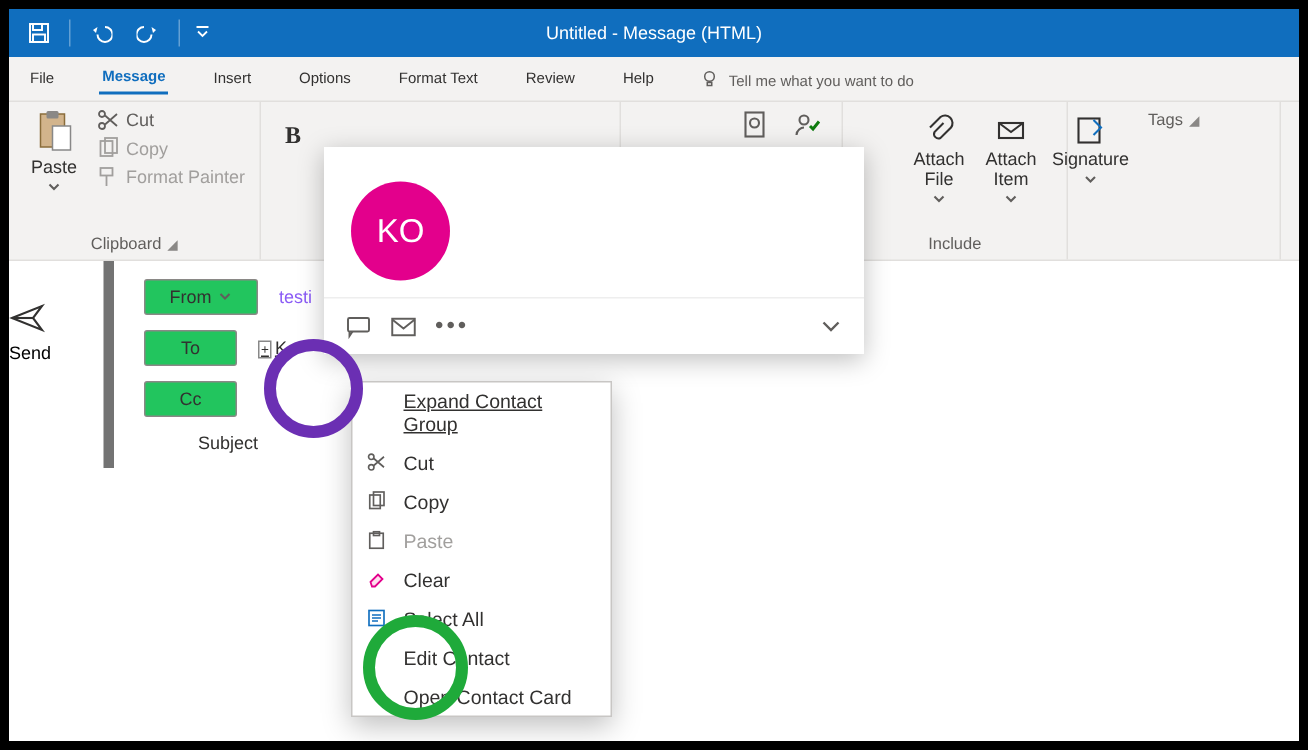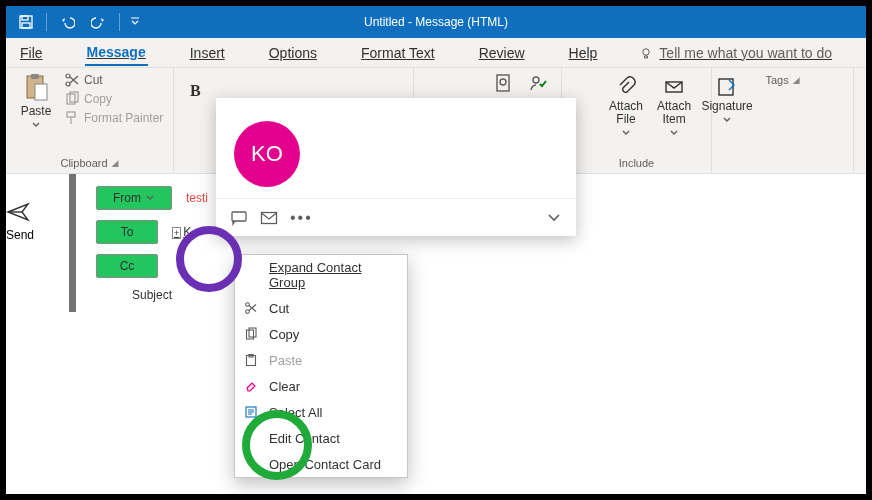--- a/index.html
+++ b/index.html
@@ -3,21 +3,21 @@
 <meta charset="utf-8">
 <style>
   * { box-sizing: border-box; margin: 0; padding: 0; font-family: "Segoe UI", sans-serif; }
   body { background: #fff; }
   .frame { width: 872px; height: 500px; border: 6px solid #000; position: relative; overflow: hidden; background: #fff; }
   .titlebar { height: 32px; background: #106ebe; display: flex; align-items: center; color: #fff; font-size: 12px; }
   .qat { display: flex; align-items: center; gap: 4px; padding-left: 6px; }
   .qat .ic { width: 28px; height: 28px; display: flex; align-items: center; justify-content: center; color: #fff; }
   .qat .sep { width: 1px; height: 18px; background: rgba(255,255,255,0.35); margin: 0 2px; }
   .title-text { position: absolute; left: 50%; transform: translateX(-50%); text-align: center; width: 300px; }
-  .menubar { height: 30px; background: #f3f2f1; display: flex; align-items: center; padding: 0 12px; gap: 40px; font-size: 14px; color: #323130; border-bottom: 1px solid #e1dfdd; text-decoration: underline; }
+  .menubar { height: 30px; background: #f3f2f1; display: flex; align-items: center; padding: 0 12px; gap: 28px; font-size: 10px; color: #323130; border-bottom: 1px solid #e1dfdd; }
   .menubar .itm { padding: 4px 2px; cursor: default; }
   .menubar .active { color: #106ebe; border-bottom: 2px solid #106ebe; font-weight: 600; }
   .menubar .tell { display: flex; align-items: flex-end; gap: 6px; color: #605e5c; }
   .bulb { width: 14px; height: 14px; }
   .ribbon { height: 106px; background: #f3f2f1; display: flex; border-bottom: 1px solid #e1dfdd; position: relative; }
   .group { border-right: 1px solid #e1dfdd; display: flex; flex-direction: column; padding: 4px 8px 2px 8px; }
   .group-body { flex: 1; display: flex; align-items: flex-start; gap: 6px; }
   .group-label { font-size: 11px; color: #605e5c; text-align: center; padding: 2px 0 2px 0; display:flex; align-items:center; justify-content:center; gap:4px;}
   .big-btn { display: flex; flex-direction: column; align-items: center; width: 44px; font-size: 12px; color: #323130; gap: 2px; }
   .mini-row { display: flex; flex-direction: column; gap: 3px; font-size: 12px; color: #605e5c; }
@@ -234,21 +234,21 @@
       <span>Send</span>
     </div>
     <div class="fields">
       <div class="field-row">
         <div class="pill">
           <span>From</span>
           <svg class="chev" viewBox="0 0 10 10">
               <path d="M2 3l3 3 3-3" fill="none" stroke="#605e5c" stroke-width="1.4"></path>
             </svg>
         </div>
-        <span style="font-size:12px;color:#ef4444;">testi</span>
+        <span style="font-size:12px;color:#8b5cf6;">testi</span>
       </div>
       <div class="field-row">
         <div class="pill" style="min-width:62px;">
           <span>To</span>
         </div>
         <span style="font-size:12px;color:#323130; text-decoration:underline;">
           <span style="font-size:9px; border:1px solid #888; padding:0 1px; margin-right:2px;">+</span><span>K</span>
         </span>
       </div>
       <div class="field-row">

